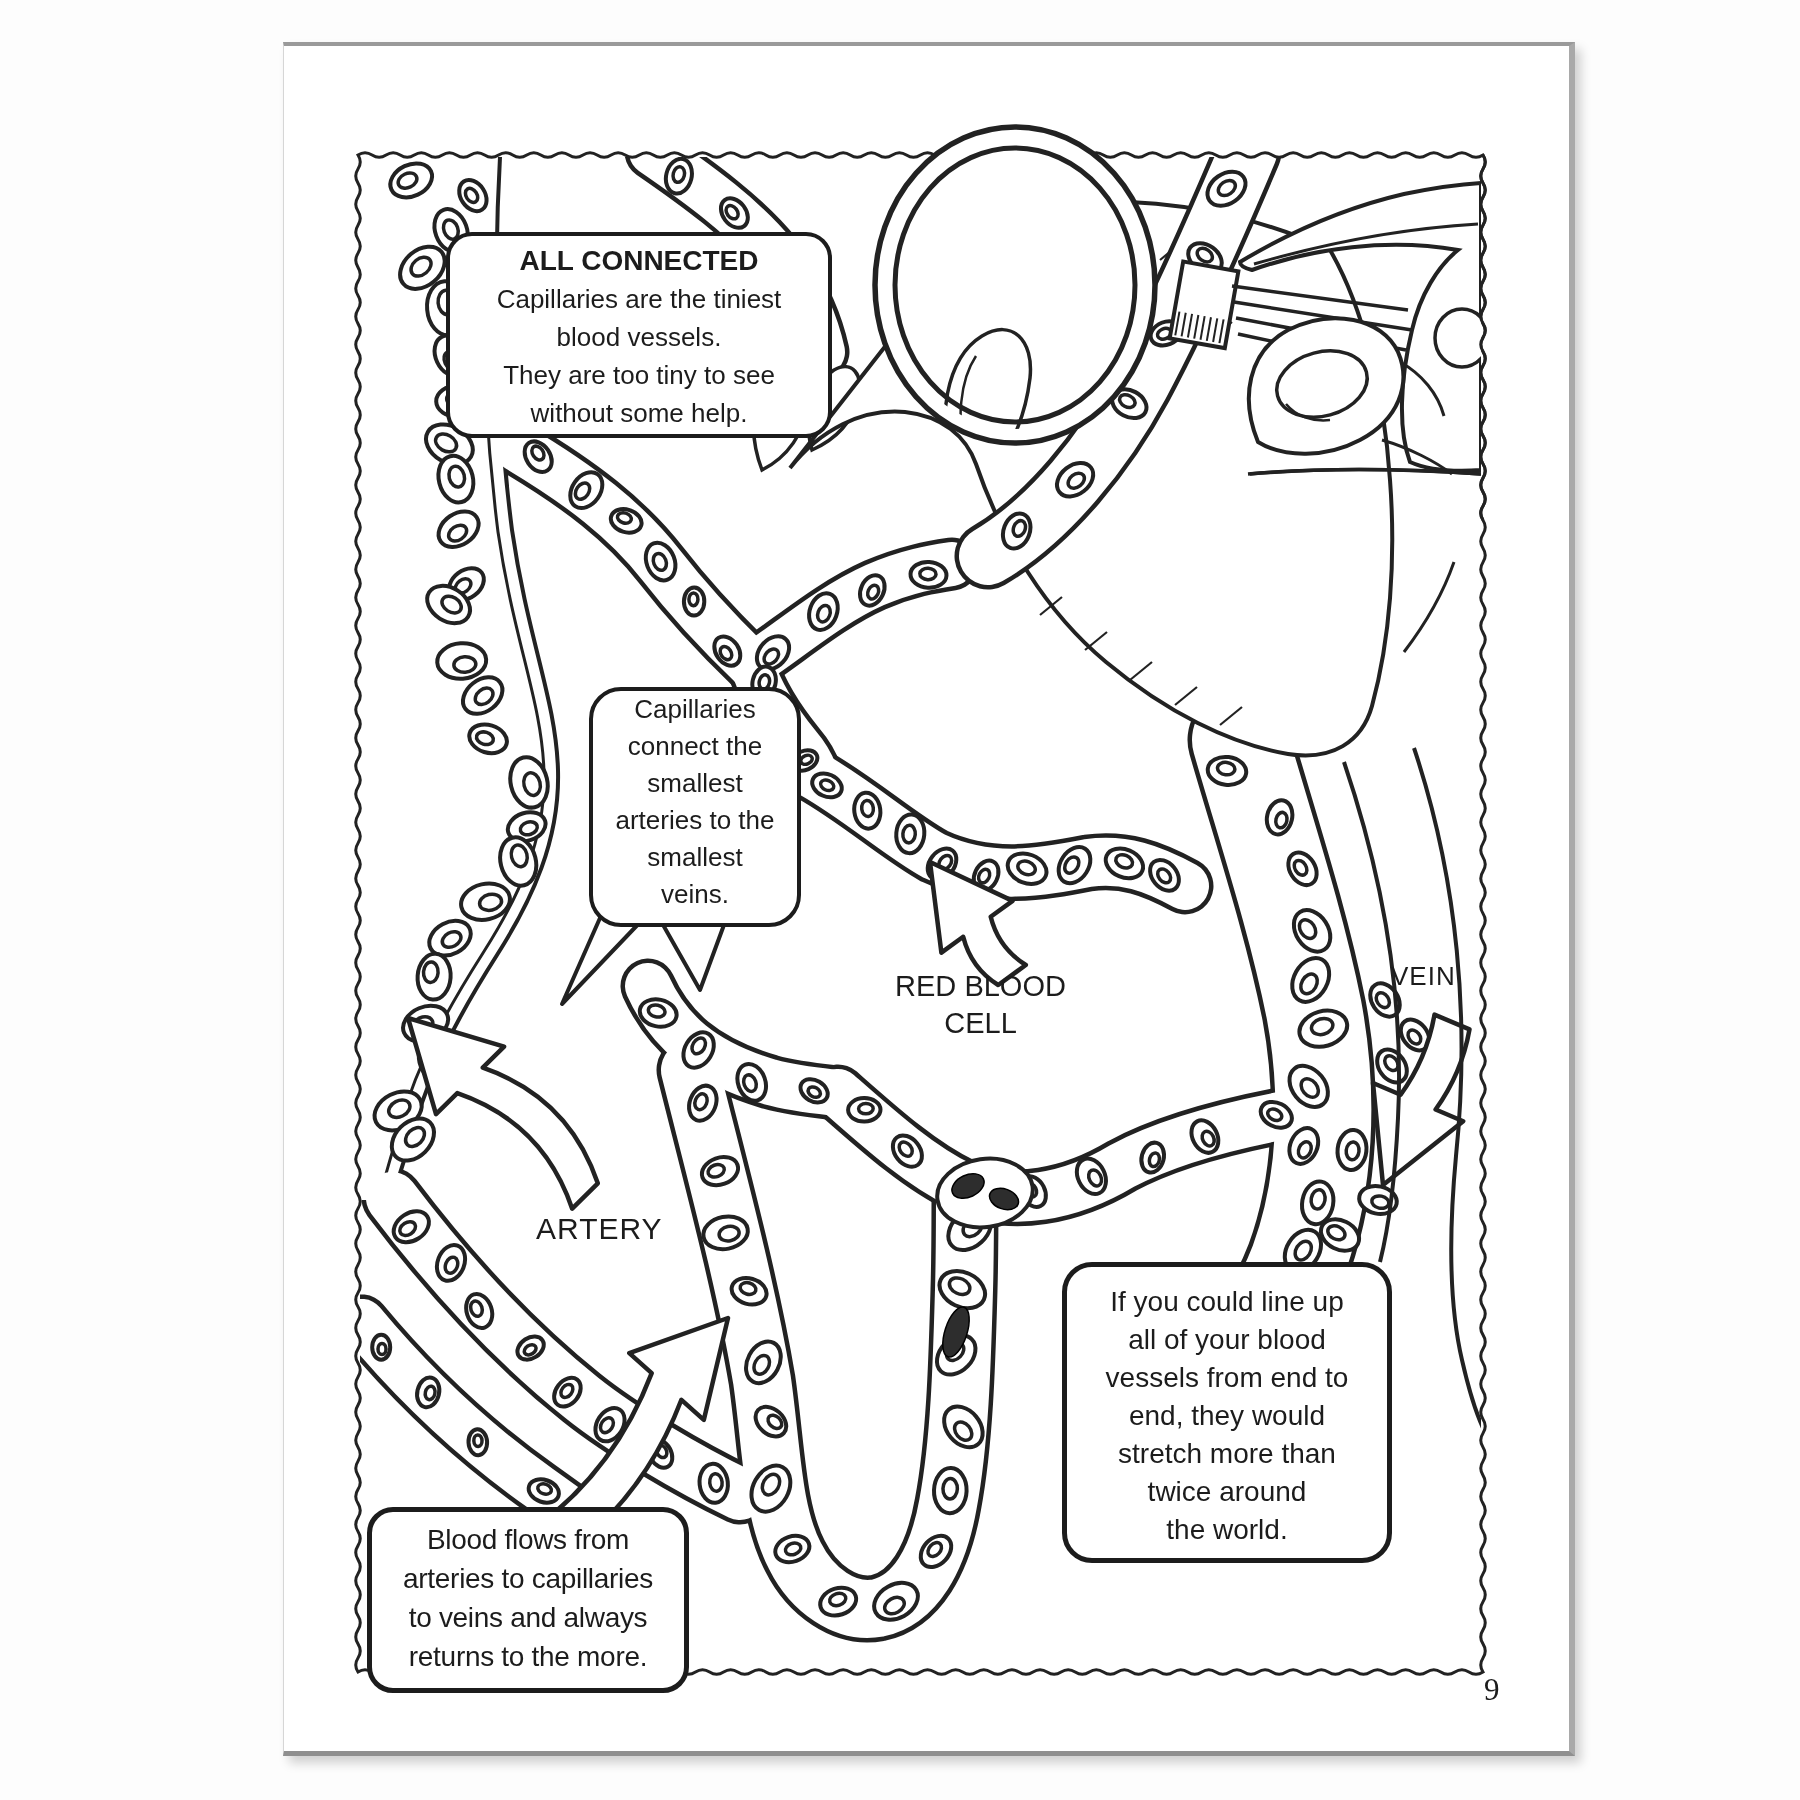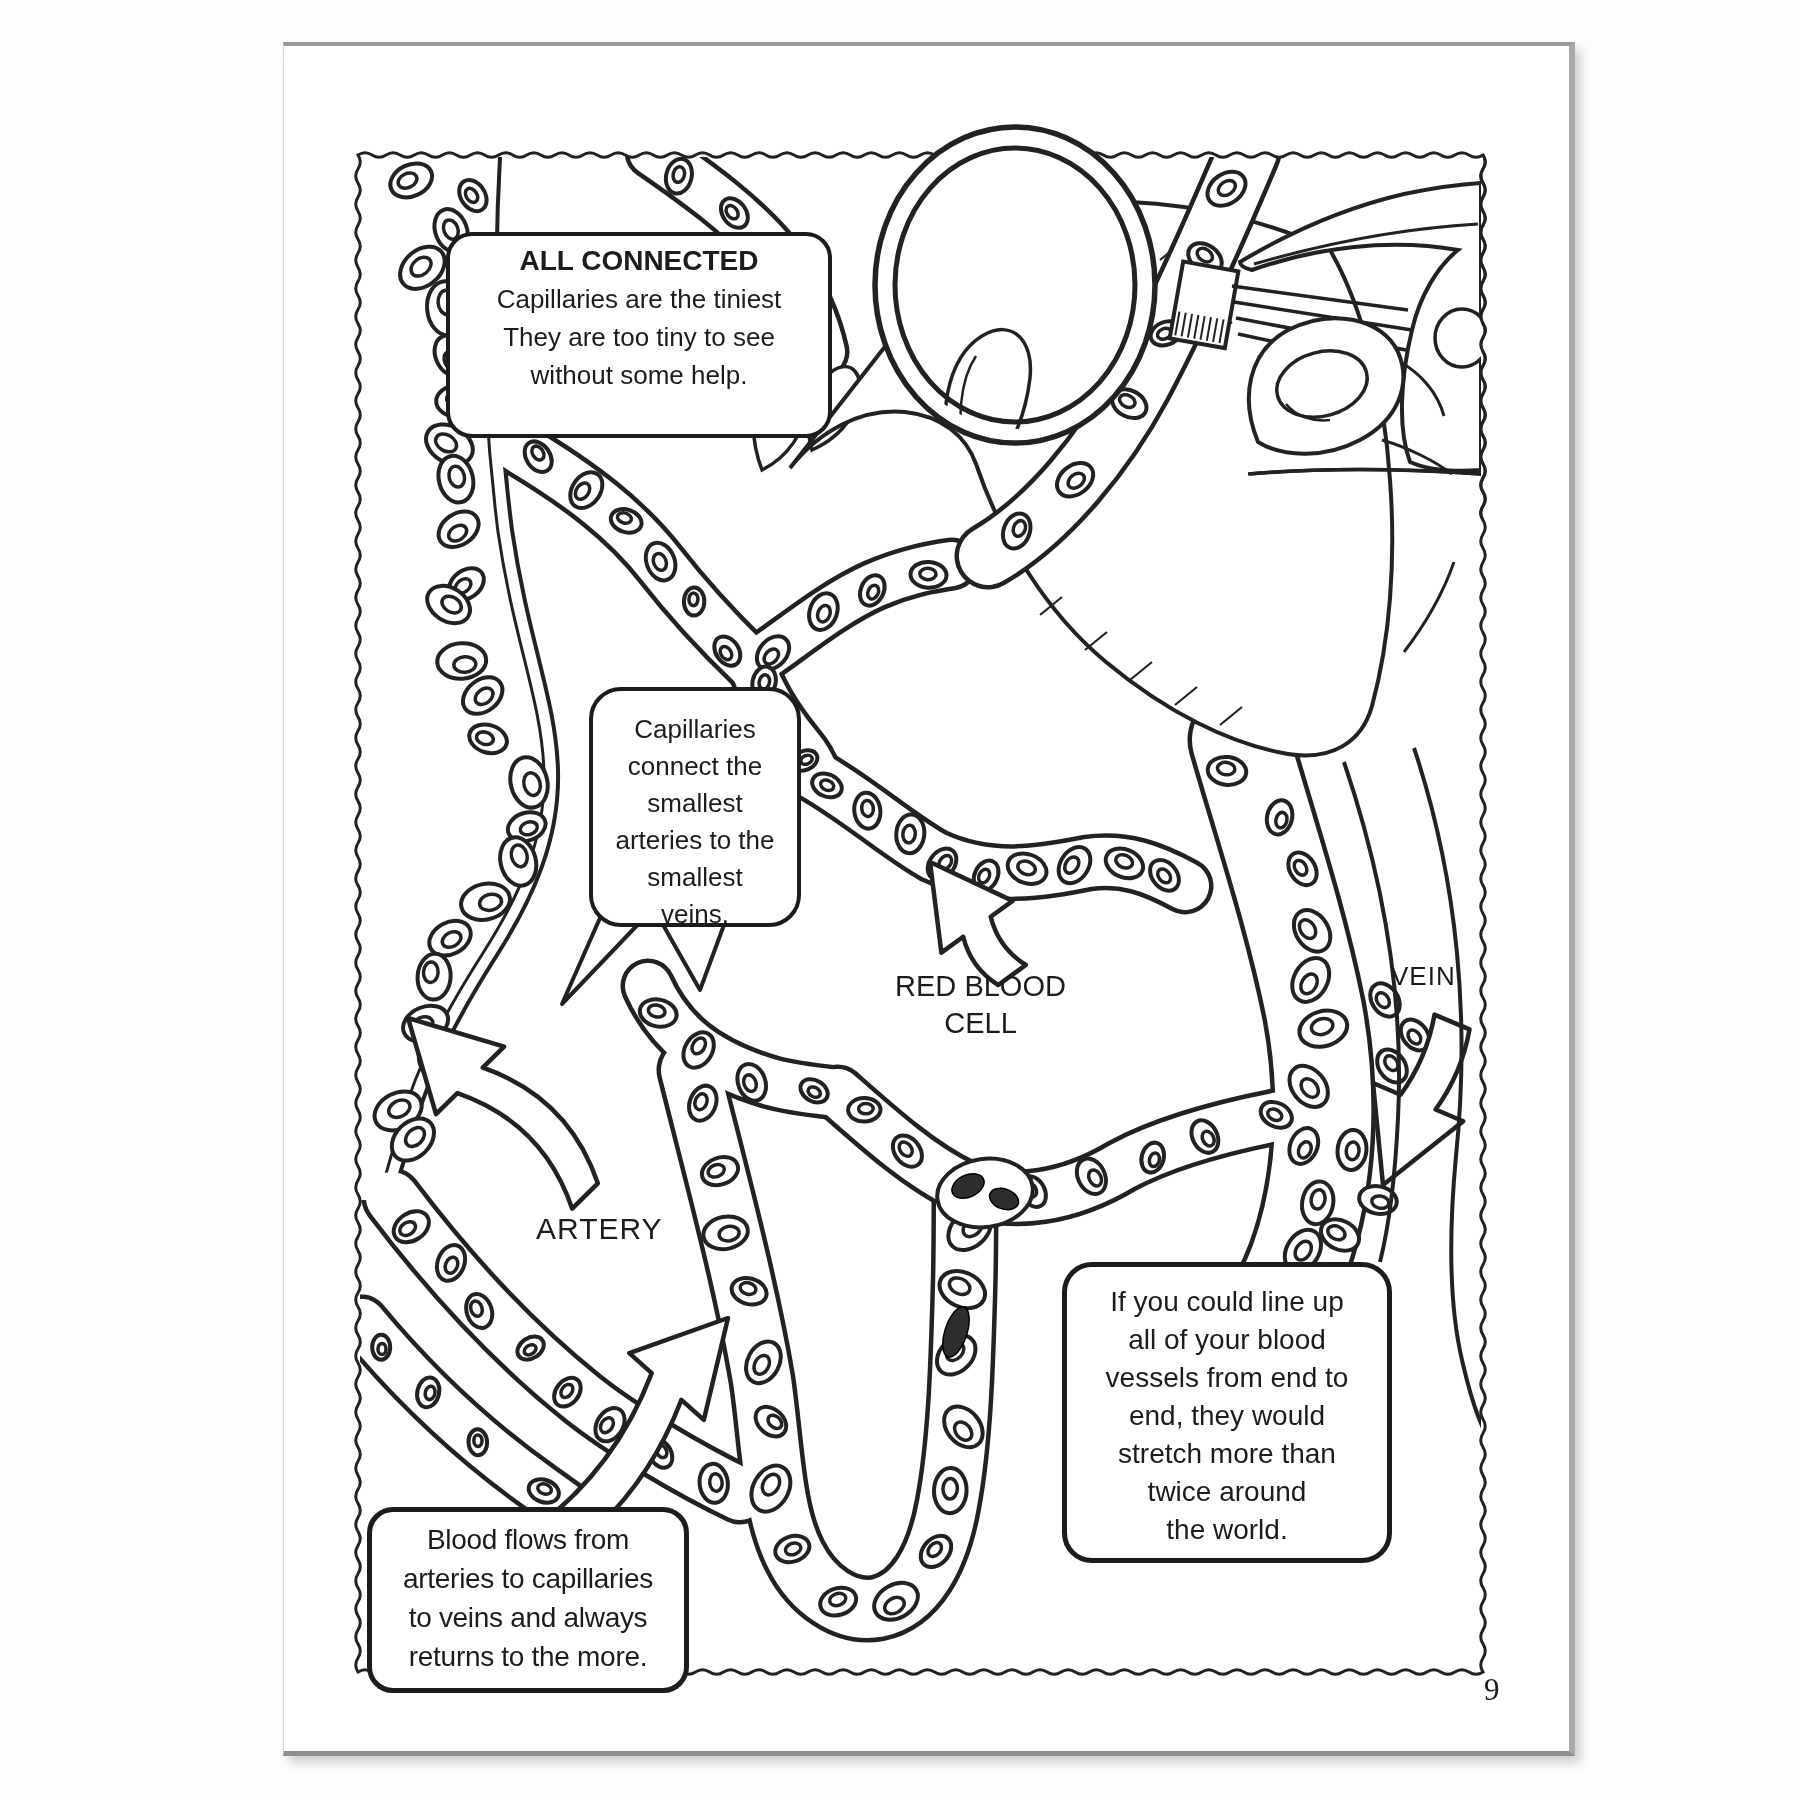--- a/index.html
+++ b/index.html
@@ -11,21 +11,21 @@
            border-bottom:5px solid #8f8f8f; border-left:1px solid #d6d6d6;
            box-shadow:6px 7px 10px rgba(0,0,0,.18); }
   svg.art { position:absolute; left:0; top:0; z-index:1; }
   .txt { position:absolute; z-index:2; text-align:center; color:var(--ink,#1c1c1c); }
   .ib  { background:#fff; border:4px solid #1c1c1c; border-radius:26px; }
   .ib .ln { display:block; }
   #box-all-connected { left:446px; top:232px; width:386px; height:206px;
       font-size:26px; line-height:38px; padding-top:6px;text-align:center; }
   #box-all-connected .ttl { font-weight:bold; font-size:28px; }
   #bubble-capillaries { left:589px; top:687px; width:212px; height:240px;
-      font-size:26px; line-height:37px; padding-top:20px; border-radius:32px; }
+      font-size:26px; line-height:37px; padding-top:0; border-radius:32px; }
   #box-blood-flow { left:367px; top:1507px; width:322px; height:186px;
       font-size:28px; line-height:39px; padding-top:8px; border-width:5px;
       letter-spacing:-0.3px; }
   #box-fact { left:1062px; top:1262px; width:330px; height:301px;
       font-size:28px; line-height:38px; padding-top:16px; border-width:5px;
       border-radius:30px; }
   #label-rbc { left:893px; top:968px; width:175px; font-size:29px; line-height:37px; }
   #label-vein { left:1391px; top:961px; font-size:26px; letter-spacing:1px; }
   #label-artery { left:536px; top:1212px; font-size:30px; letter-spacing:1px; }
   #page-number { left:1484px; top:1672px; font-size:31px;
@@ -635,20 +635,21 @@
         <ellipse cx="1322" cy="384" rx="46" ry="32" fill="#fff" stroke="#222" stroke-width="3.5" transform="rotate(-15 1322 384)"></ellipse>
         <path d="M 1286,404 C 1296,416 1312,422 1330,420" fill="none" stroke="#222" stroke-width="2.5"></path>
         <path d="M 1250,474 C 1330,467 1410,469 1481,474" fill="none" stroke="#222" stroke-width="3.5"></path>
       </g>
       <path d="M 1483 155 Q 1487.5 162.0 1483.0 169.0 Q 1478.5 176.1 1483.0 183.1 Q 1487.5 190.1 1483.0 197.1 Q 1478.5 204.1 1483.0 211.2 Q 1487.5 218.2 1483.0 225.2 Q 1478.5 232.2 1483.0 239.2 Q 1487.5 246.3 1483.0 253.3 Q 1478.5 260.3 1483.0 267.3 Q 1487.5 274.3 1483.0 281.3 Q 1478.5 288.4 1483.0 295.4 Q 1487.5 302.4 1483.0 309.4 Q 1478.5 316.4 1483.0 323.5 Q 1487.5 330.5 1483.0 337.5 Q 1478.5 344.5 1483.0 351.5 Q 1487.5 358.6 1483.0 365.6 Q 1478.5 372.6 1483.0 379.6 Q 1487.5 386.6 1483.0 393.7 Q 1478.5 400.7 1483.0 407.7 Q 1487.5 414.7 1483.0 421.7 Q 1478.5 428.8 1483.0 435.8 Q 1487.5 442.8 1483.0 449.8 Q 1478.5 456.8 1483.0 463.8 Q 1487.5 470.9 1483.0 477.9 Q 1478.5 484.9 1483.0 491.9 Q 1487.5 498.9 1483.0 506.0 Q 1478.5 513.0 1483.0 520.0" fill="none" stroke="#222" stroke-width="3"></path>
     </svg>
 
   <div class="txt ib" id="box-all-connected">
     <span class="ln ttl">ALL CONNECTED</span>
     <span class="ln">Capillaries are the tiniest</span>
+    <span class="ln">blood vessels.</span>
     <span class="ln">They are too tiny to see</span>
     <span class="ln">without some help.</span>
   </div>
 
   <div class="txt ib" id="bubble-capillaries">
     <span class="ln">Capillaries</span>
     <span class="ln">connect the</span>
     <span class="ln">smallest</span>
     <span class="ln">arteries to the</span>
     <span class="ln">smallest</span>

